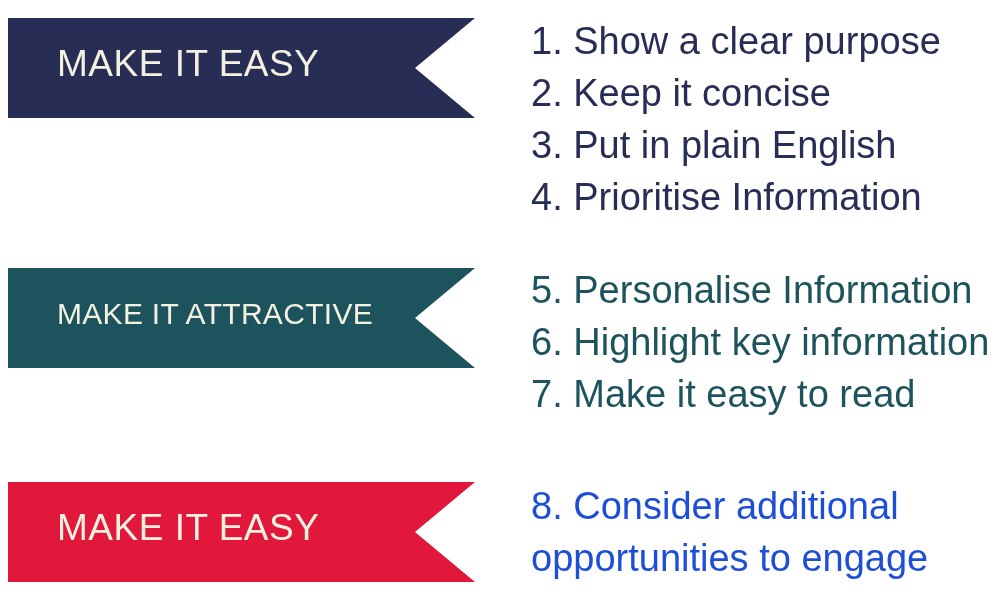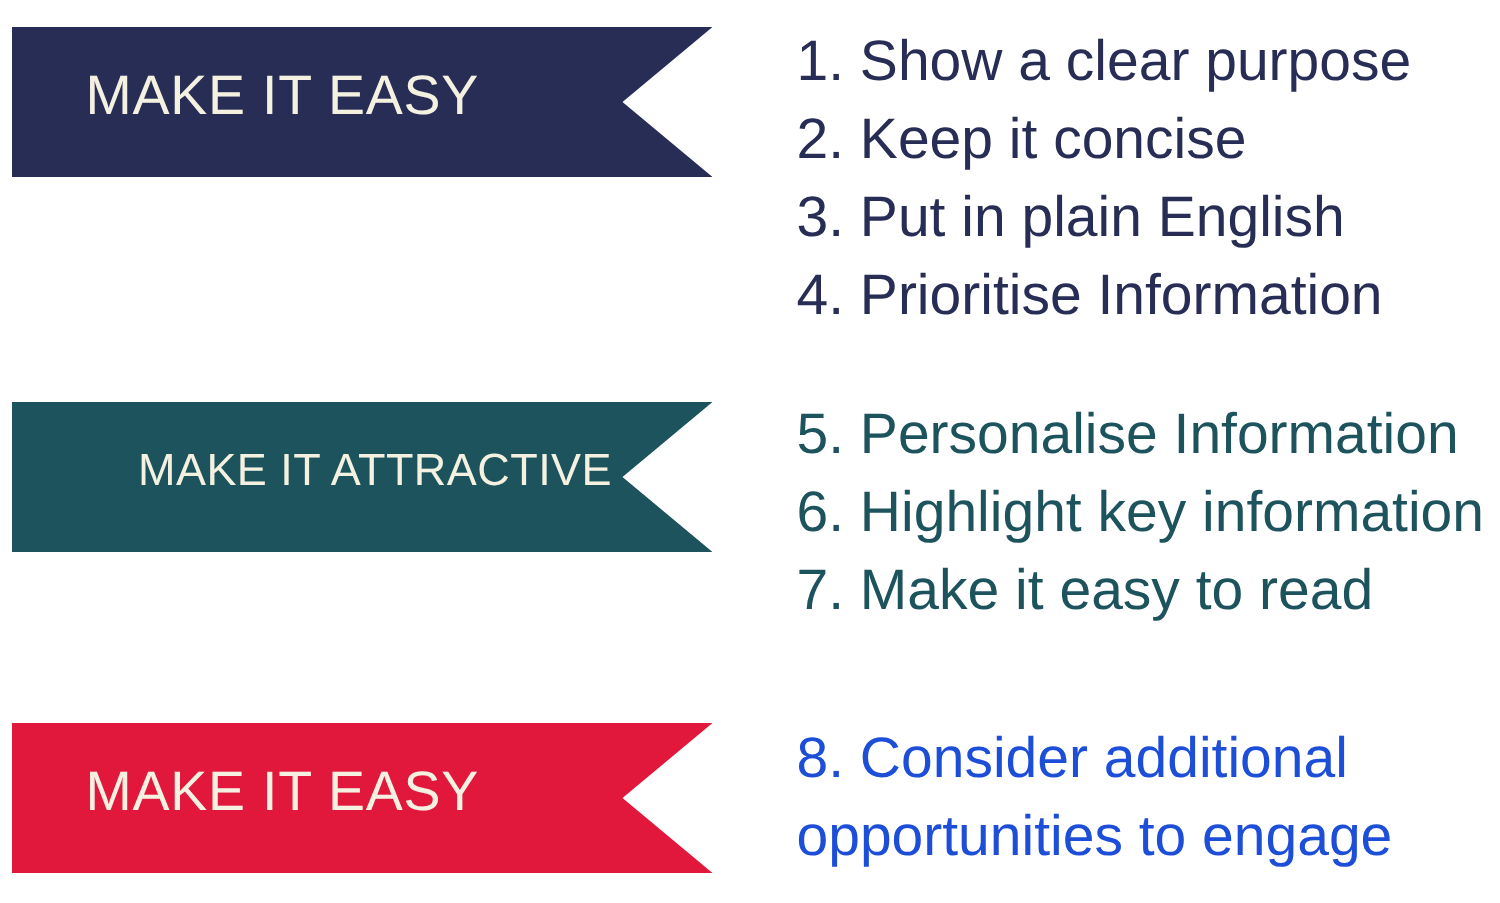--- a/index.html
+++ b/index.html
@@ -62,21 +62,21 @@
     <div class="items" style="color: rgb(40, 45, 86);">
         <div class="list-item">1. Show a clear purpose</div>
         <div class="list-item">2. Keep it concise</div>
         <div class="list-item">3. Put in plain English</div>
         <div class="list-item">4. Prioritise Information</div>
       </div>
   </section>
 
   <section class="row s2">
     <div class="ribbon" style="background: rgb(29, 83, 92);">
-      <span class="ribbon-label" style="color: rgb(244, 241, 225); margin-left: 35px;">MAKE IT ATTRACTIVE</span>
+      <span class="ribbon-label" style="color: rgb(244, 241, 225);">MAKE IT ATTRACTIVE</span>
     </div>
     <div class="items" style="color: rgb(29, 83, 92);">
         <div class="list-item">5. Personalise Information</div>
         <div class="list-item">6. Highlight key information</div>
         <div class="list-item">7. Make it easy to read</div>
       </div>
   </section>
 
   <section class="row s3">
     <div class="ribbon" style="background: rgb(226, 23, 60);">

